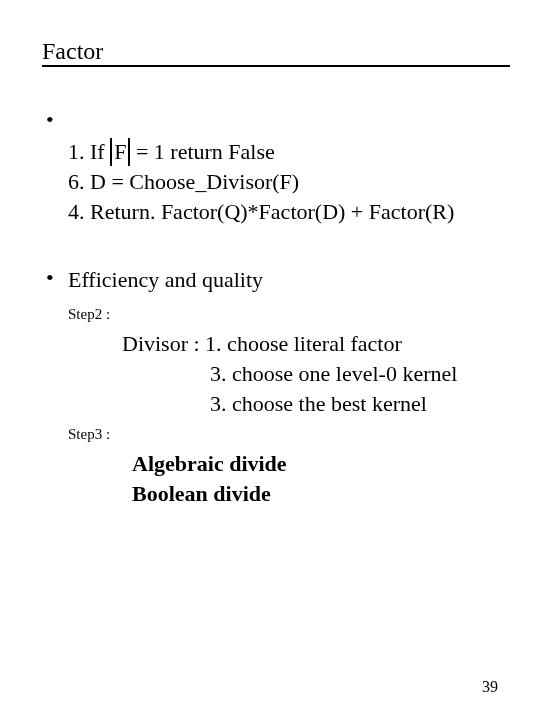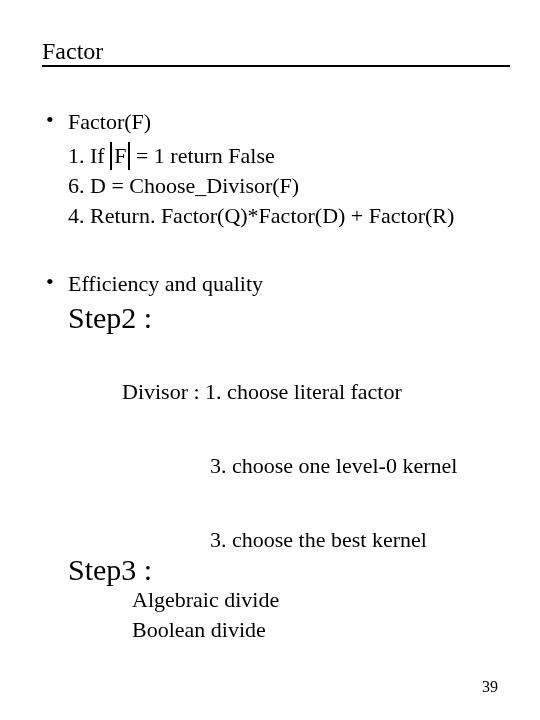--- a/index.html
+++ b/index.html
@@ -40,25 +40,25 @@
   }
   .bullet-head {
     font-size: 22px;
     line-height: 26px;
   }
   .step-line {
     font-size: 22px;
     line-height: 30px;
     padding-left: 26px;
   }
-  .step-label { padding-left: 26px; font-size: 30px; line-height: 30px; }
+  .step-label { padding-left: 26px; font-size: 15px; line-height: 30px; }
   .divisor-block { padding-left: 80px; }
-  .divisor-line { font-size: 22px; line-height: 30px; margin-top: 44px; }
+  .divisor-line { font-size: 22px; line-height: 30px; }
   .divisor-sub { padding-left: 88px; }
-  .alg-block { padding-left: 90px; }
+  .alg-block { padding-left: 90px; font-weight: bold; }
   .alg-line { font-size: 22px; line-height: 30px; }
   .page-num {
     position: absolute;
     bottom: 24px;
     right: 42px;
     font-size: 16px;
   }
   .abs-f {
     display: inline-block;
     position: relative;
@@ -77,21 +77,20 @@
 </style>
 </head>
 <body>
 
 <div class="title">Factor</div>
 <hr class="rule">
 
 <div class="bullet-block">
   <div class="bullet-row">
     <div class="bullet">•</div>
-    <div class="bullet-head">Factor(F)</div>
   </div>
   <div class="step-line">
     <span>1. If </span><span class="abs-f">F</span><span> = 1 return False</span>
   </div>
   <div class="step-line">6. D = Choose_Divisor(F)</div>
   <div class="step-line">4. Return. Factor(Q)*Factor(D) + Factor(R)</div>
 </div>
 
 <div class="bullet-block">
   <div class="bullet-row">

